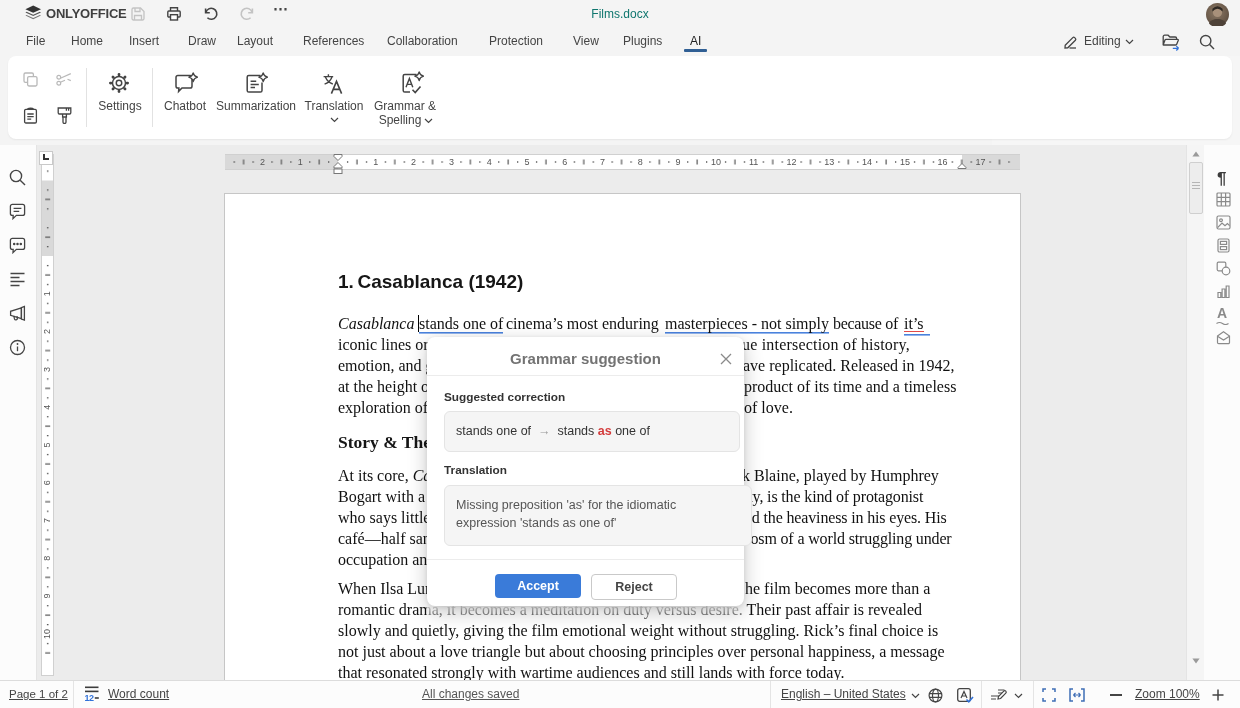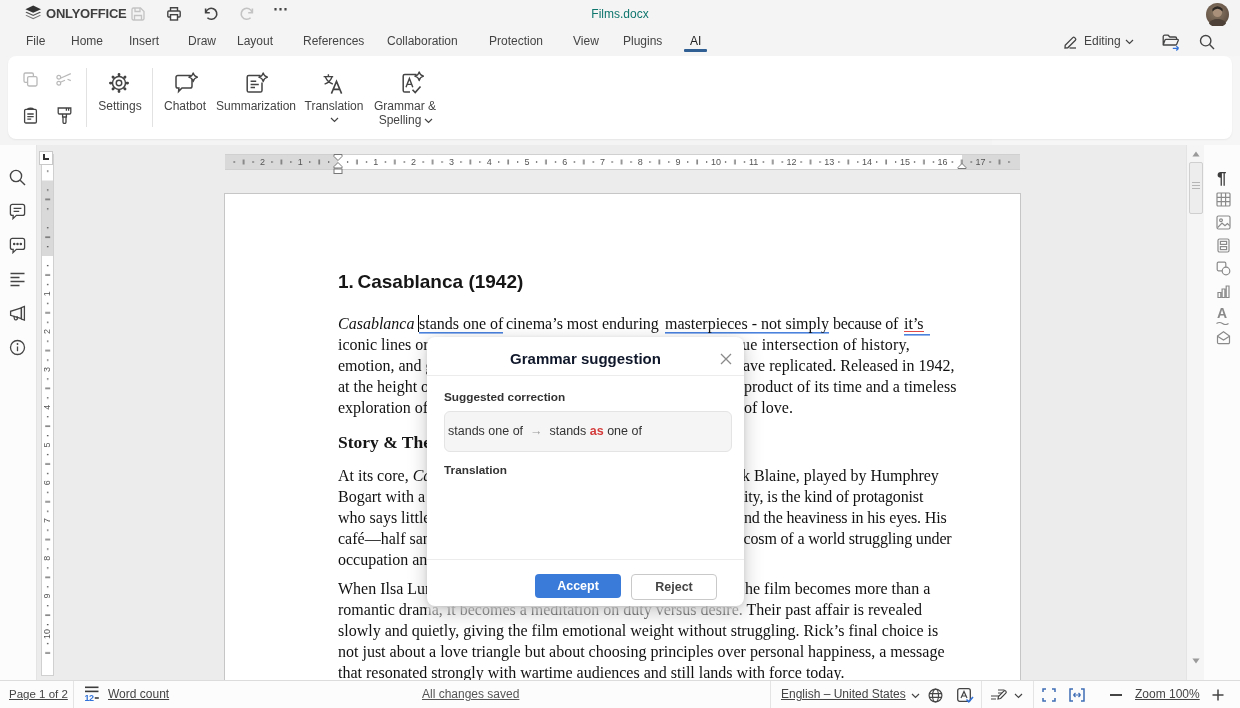--- a/index.html
+++ b/index.html
@@ -24,21 +24,21 @@
   #vruler{left:41px;top:9px;width:11px;height:520px;background:#fff;border:1px solid #d0d0d0;}
   
   .dt{position:absolute;font-family:"Liberation Serif",serif;font-size:16px;color:#111;white-space:nowrap;line-height:20px;}
   .gu{background-image:linear-gradient(#4a82dd,#4a82dd);background-repeat:no-repeat;background-position:0 18.6px;background-size:100% 1.6px;}
   .ur{background-image:linear-gradient(#e24a4a,#e24a4a);background-repeat:no-repeat;background-position:0 17.8px;background-size:100% 1.4px;}
   .u2{background-image:linear-gradient(#e24a4a,#e24a4a),linear-gradient(#4a82dd,#4a82dd);background-repeat:no-repeat;background-position:0 17.8px,0 20.2px;background-size:calc(100% - 6px) 1.4px,100% 1.6px;padding-right:6px;padding-bottom:12px;}
   
   #dlg{left:427px;top:192px;width:317px;height:269px;background:#fff;border-radius:8px;box-shadow:0 6px 20px rgba(0,0,0,0.22),0 1px 4px rgba(0,0,0,0.10);}
   .dlbl{position:absolute;font-size:11.8px;font-weight:bold;color:#333;}
   .dbox{position:absolute;left:17px;width:283px;background:#f5f5f5;border:1px solid #e4e4e4;border-radius:6px;}
-  .btn{position:absolute;height:24px;border-radius:4px;font-size:12.5px;font-weight:bold;text-align:center;line-height:24px;margin-left:40px;}
+  .btn{position:absolute;height:24px;border-radius:4px;font-size:12.5px;font-weight:bold;text-align:center;line-height:24px;}
   
   #statusbar{left:0;top:680px;width:1240px;height:28px;background:#fcfcfc;border-top:1px solid #dcdcdc;}
   .st{position:absolute;font-size:12px;color:#444;top:0;height:28px;line-height:27px;text-decoration:underline;}
   .sdiv{position:absolute;top:0px;width:1px;height:28px;background:#e4e4e4;}
 </style>
 </head>
 <body>
 
 <div id="topbar" class="abs">
 
@@ -389,28 +389,29 @@
 
     <div class="dt" style="left:338px;top:433.5px">When Ilsa Lund walks</div>
     <div class="dt" style="left:745px;top:433.5px">he film becomes more than a</div>
     <div class="dt" style="left:338px;top:454.7px" id="p3l2">romantic drama, it becomes a meditation on duty versus desire. Their past affair is revealed</div>
     <div class="dt" style="left:338px;top:475.9px" id="p3l3">slowly and quietly, giving the film emotional weight without struggling. Rick’s final choice is</div>
     <div class="dt" style="left:338px;top:497.1px" id="p3l4">not just about a love triangle but about choosing principles over personal happiness, a message</div>
     <div class="dt" style="left:338px;top:518.3px" id="p3l5">that resonated strongly with wartime audiences and still lands with force today.</div>
   </div>
   <div class="abs" style="left:427px;top:461px;width:317px;height:17px;background:linear-gradient(to bottom,rgba(255,255,255,0.85),rgba(255,255,255,0))"></div>
   <div id="dlg" class="abs">
-    <div class="abs" style="left:0;top:13px;width:317px;text-align:center;font-size:15px;font-weight:bold;color:#0f172a">Grammar suggestion</div>
+    <div class="abs" style="left:0;top:13px;width:317px;text-align:center;font-size:15px;font-weight:bold;color:#737373">Grammar suggestion</div>
     <svg class="abs" style="left:293px;top:16px" width="12" height="12" viewBox="0 0 12 12" stroke="#8a8a8a" stroke-width="1.3">
         <path d="M1 1 L11 11 M11 1 L1 11"></path>
       </svg>
     <div class="abs" style="left:0;top:38px;width:317px;height:1px;background:#ececec"></div>
     <div class="dlbl" style="left:17px;top:53px">Suggested correction</div>
-    <div class="dbox" style="top:74px;height:39px;line-height:39px;font-size:12.5px;color:#333;padding-left:3px">stands one of&nbsp; <span style="color:#999">→</span>&nbsp; stands <b style="color:#d43c3c">as</b> one of</div>
+    <div class="dbox" style="top:74px;height:39px;line-height:39px;font-size:12.5px;color:#333;padding-left:11px">stands one of&nbsp; <span style="color:#999">→</span>&nbsp; stands <b style="color:#d43c3c">as</b> one of</div>
     <div class="dlbl" style="left:17px;top:126px">Translation</div>
+    <div class="dbox" style="top:148px;height:49px;font-size:12.5px;color:#555;padding:10px 12px 0 11px;line-height:18px">Missing preposition 'as' for the idiomatic expression 'stands as one of'</div>
     <div class="abs" style="left:0;top:222px;width:317px;height:1px;background:#ececec"></div>
     <div class="btn" style="left:68px;top:237px;width:86px;background:#3a7bd9;color:#fff">Accept</div>
     <div class="btn" style="left:164px;top:237px;width:84px;background:#fff;border:1px solid #c9c9c9;color:#444">Reject</div>
   </div>
 </div>
 
 <div id="statusbar" class="abs">
   <div class="st" style="left:9px;font-size:11.5px">Page 1 of 2</div>
   <div class="sdiv" style="left:73px"></div>
   <svg class="abs" style="left:85px;top:5px" width="14" height="15" viewBox="0 0 14 15">

